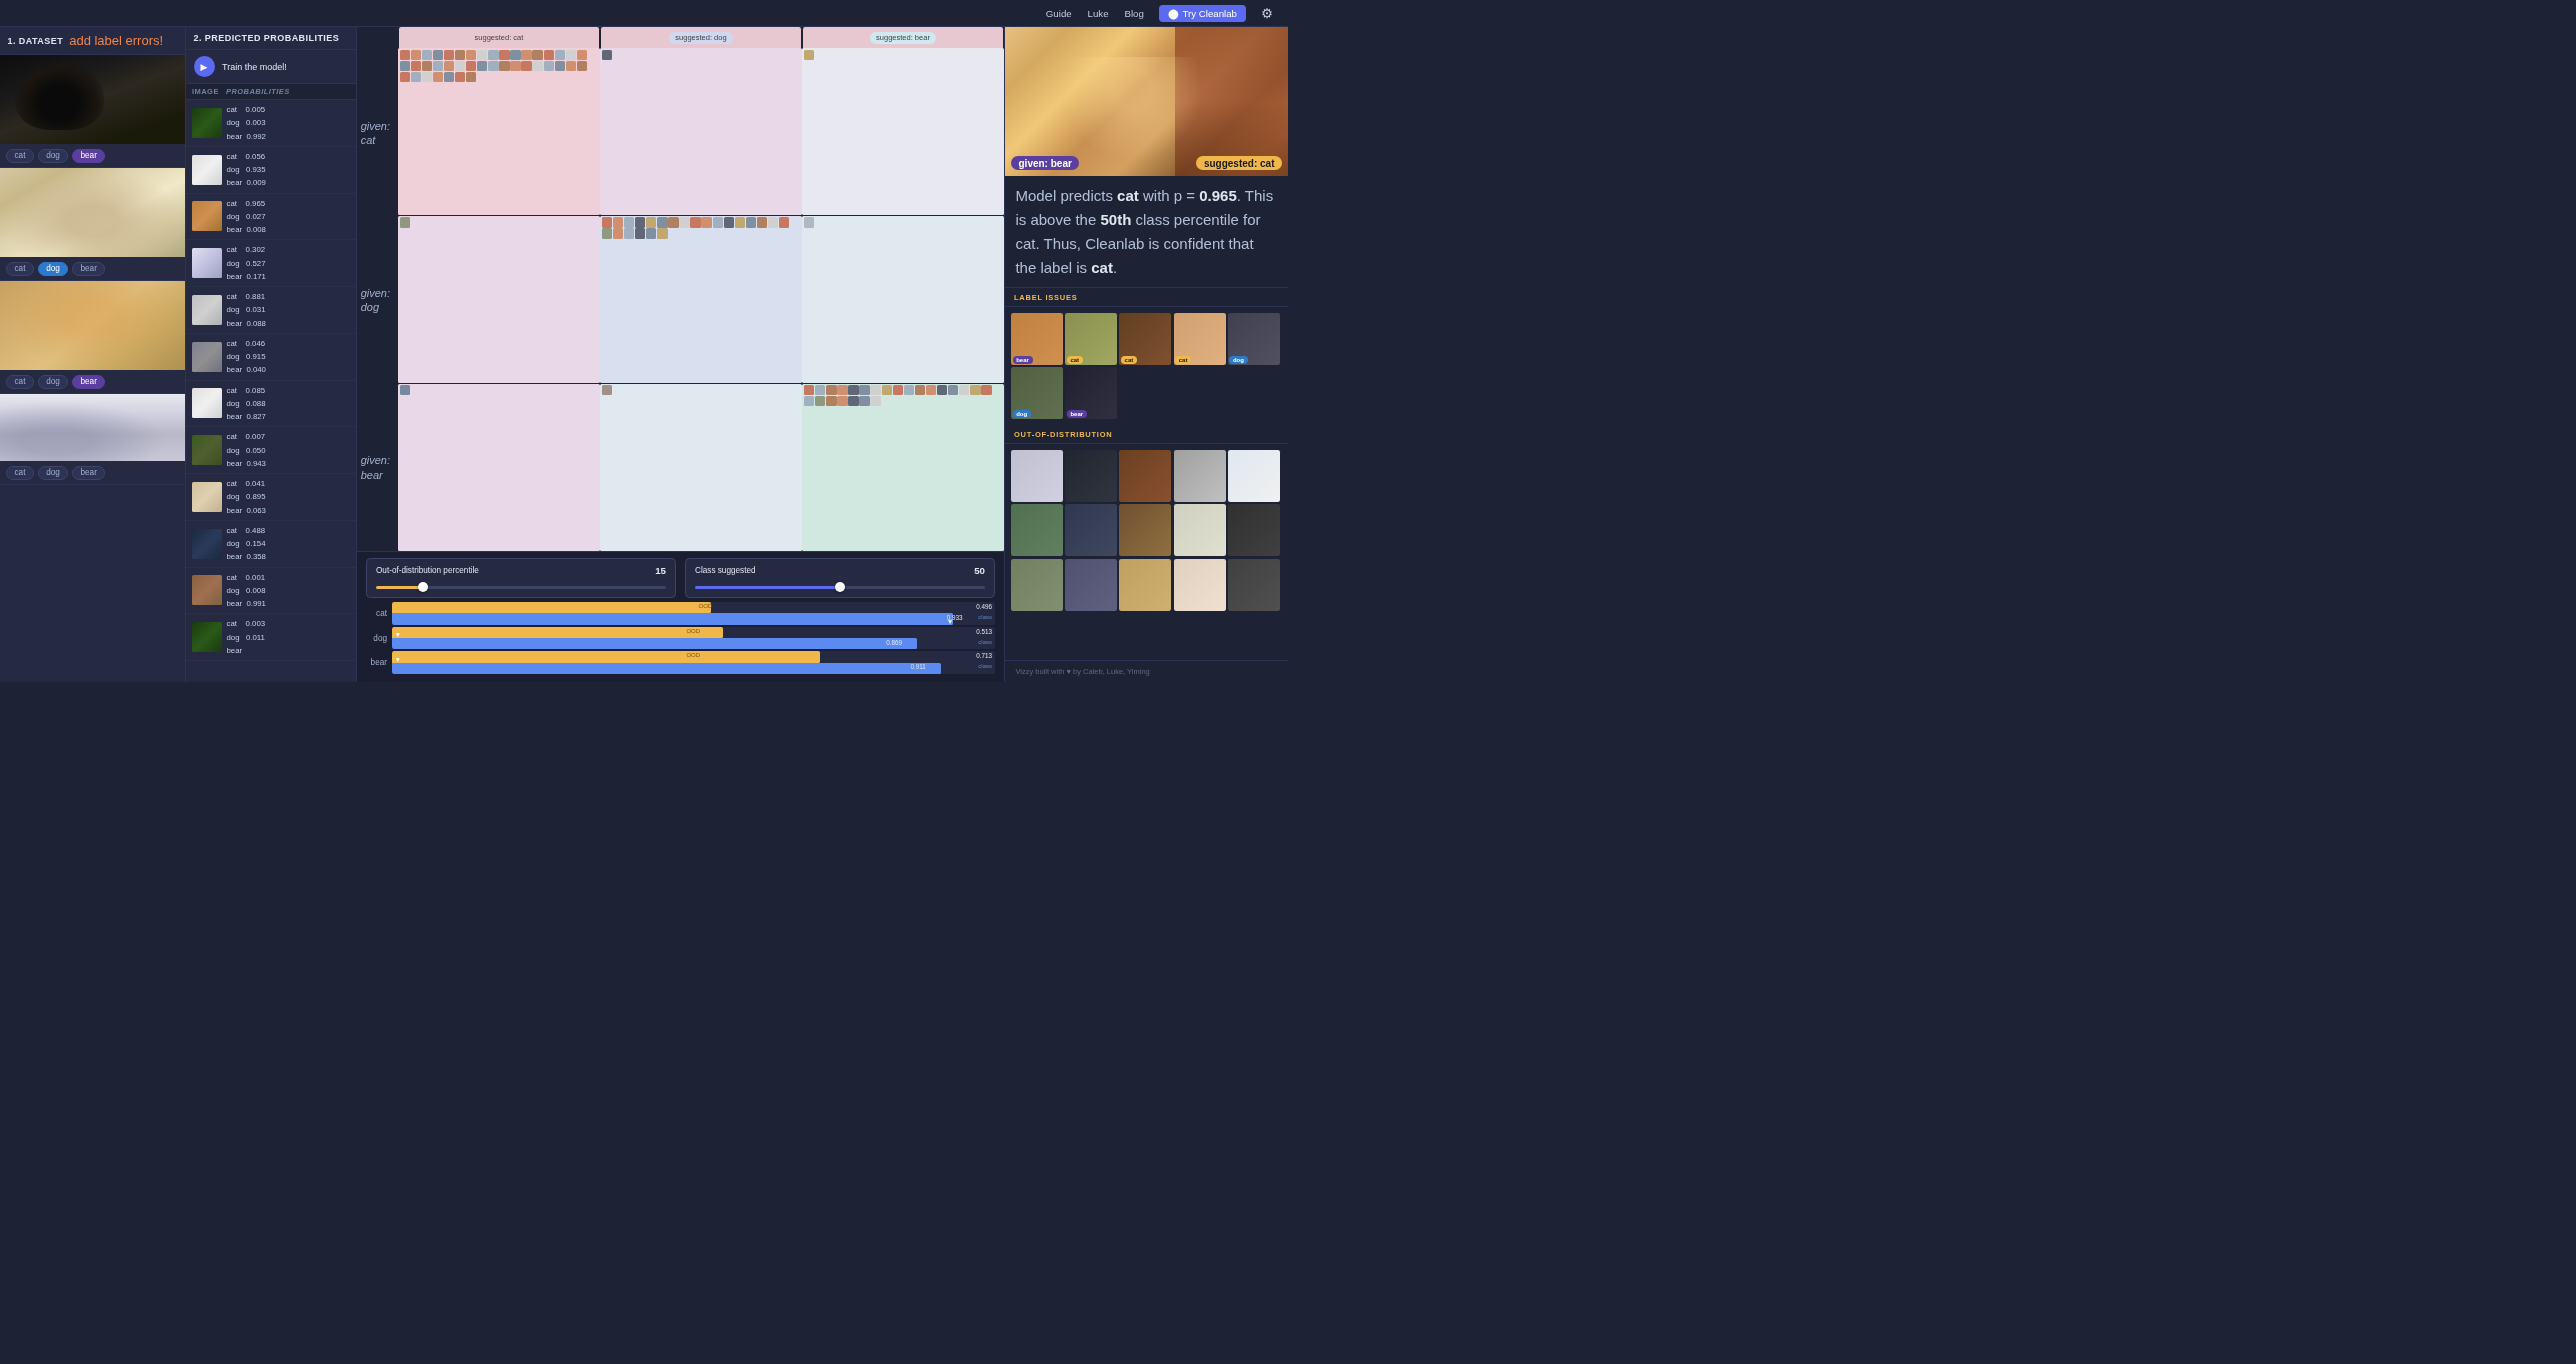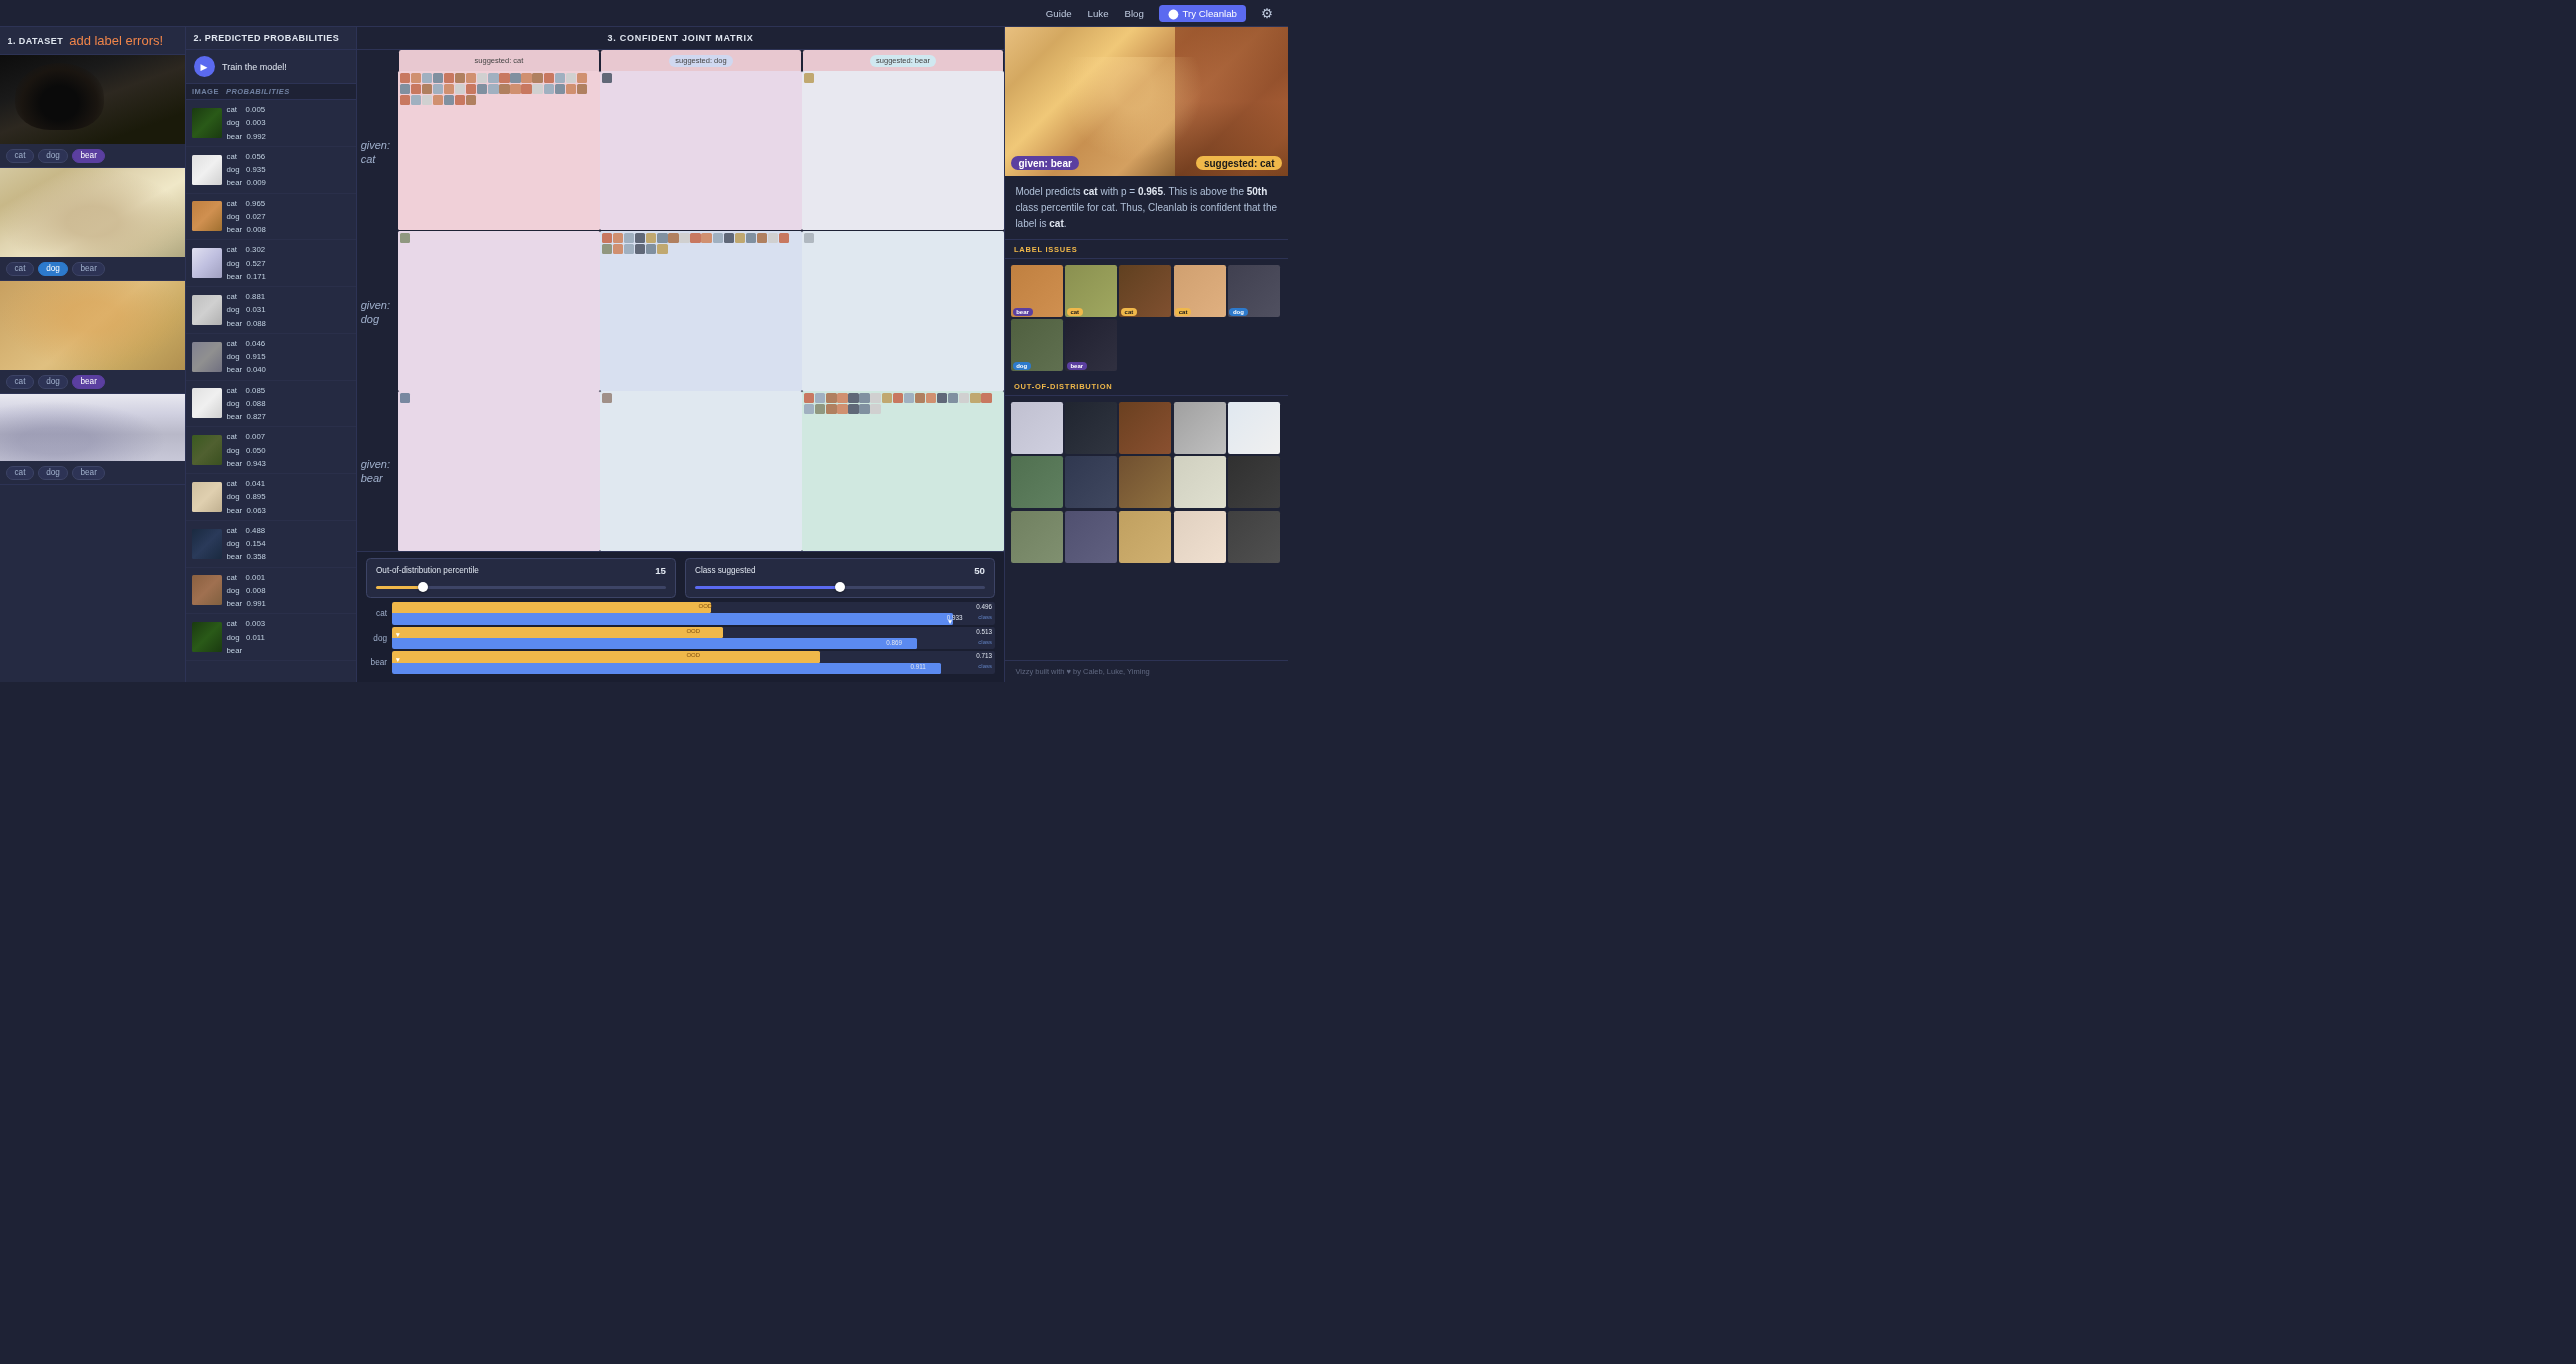--- a/index.html
+++ b/index.html
@@ -387,21 +387,21 @@
       background: #5b3fa0;
       color: white;
     }
     .suggested-tag {
       right: 6px;
       background: #f0b84a;
       color: #1a1a1a;
     }
     .prediction-text {
       padding: 7.5px 10.4px;
-      font-size: 10px;
+      font-size: 15px;
       color: #b0c0d8;
       line-height: 1.6;
       border-bottom: 0.7px solid #2d3355;
     }
     .prediction-text strong {
       color: #e0e6f0;
     }
 
     .section-title {
       padding: 4.5px 9px;
@@ -720,23 +720,20 @@
         <div class="prob-values">
           <span>cat &nbsp;&nbsp; 0.003</span>
           <span>dog &nbsp; 0.011</span>
           <span>bear &nbsp;</span>
         </div>
       </div>
     </div>
   </div>
 
   <div class="panel-matrix">
-    <div class="panel3-header">
-      <span>3. CONFIDENT JOINT MATRIX</span>
-    </div>
 
     <div class="matrix-container">
 
       <div class="matrix-row-labels">
         <div class="row-label">
           <span>given:</span><br><span>cat</span>
         </div>
         <div class="row-label">
           <span>given:</span><br><span>dog</span>
         </div>

